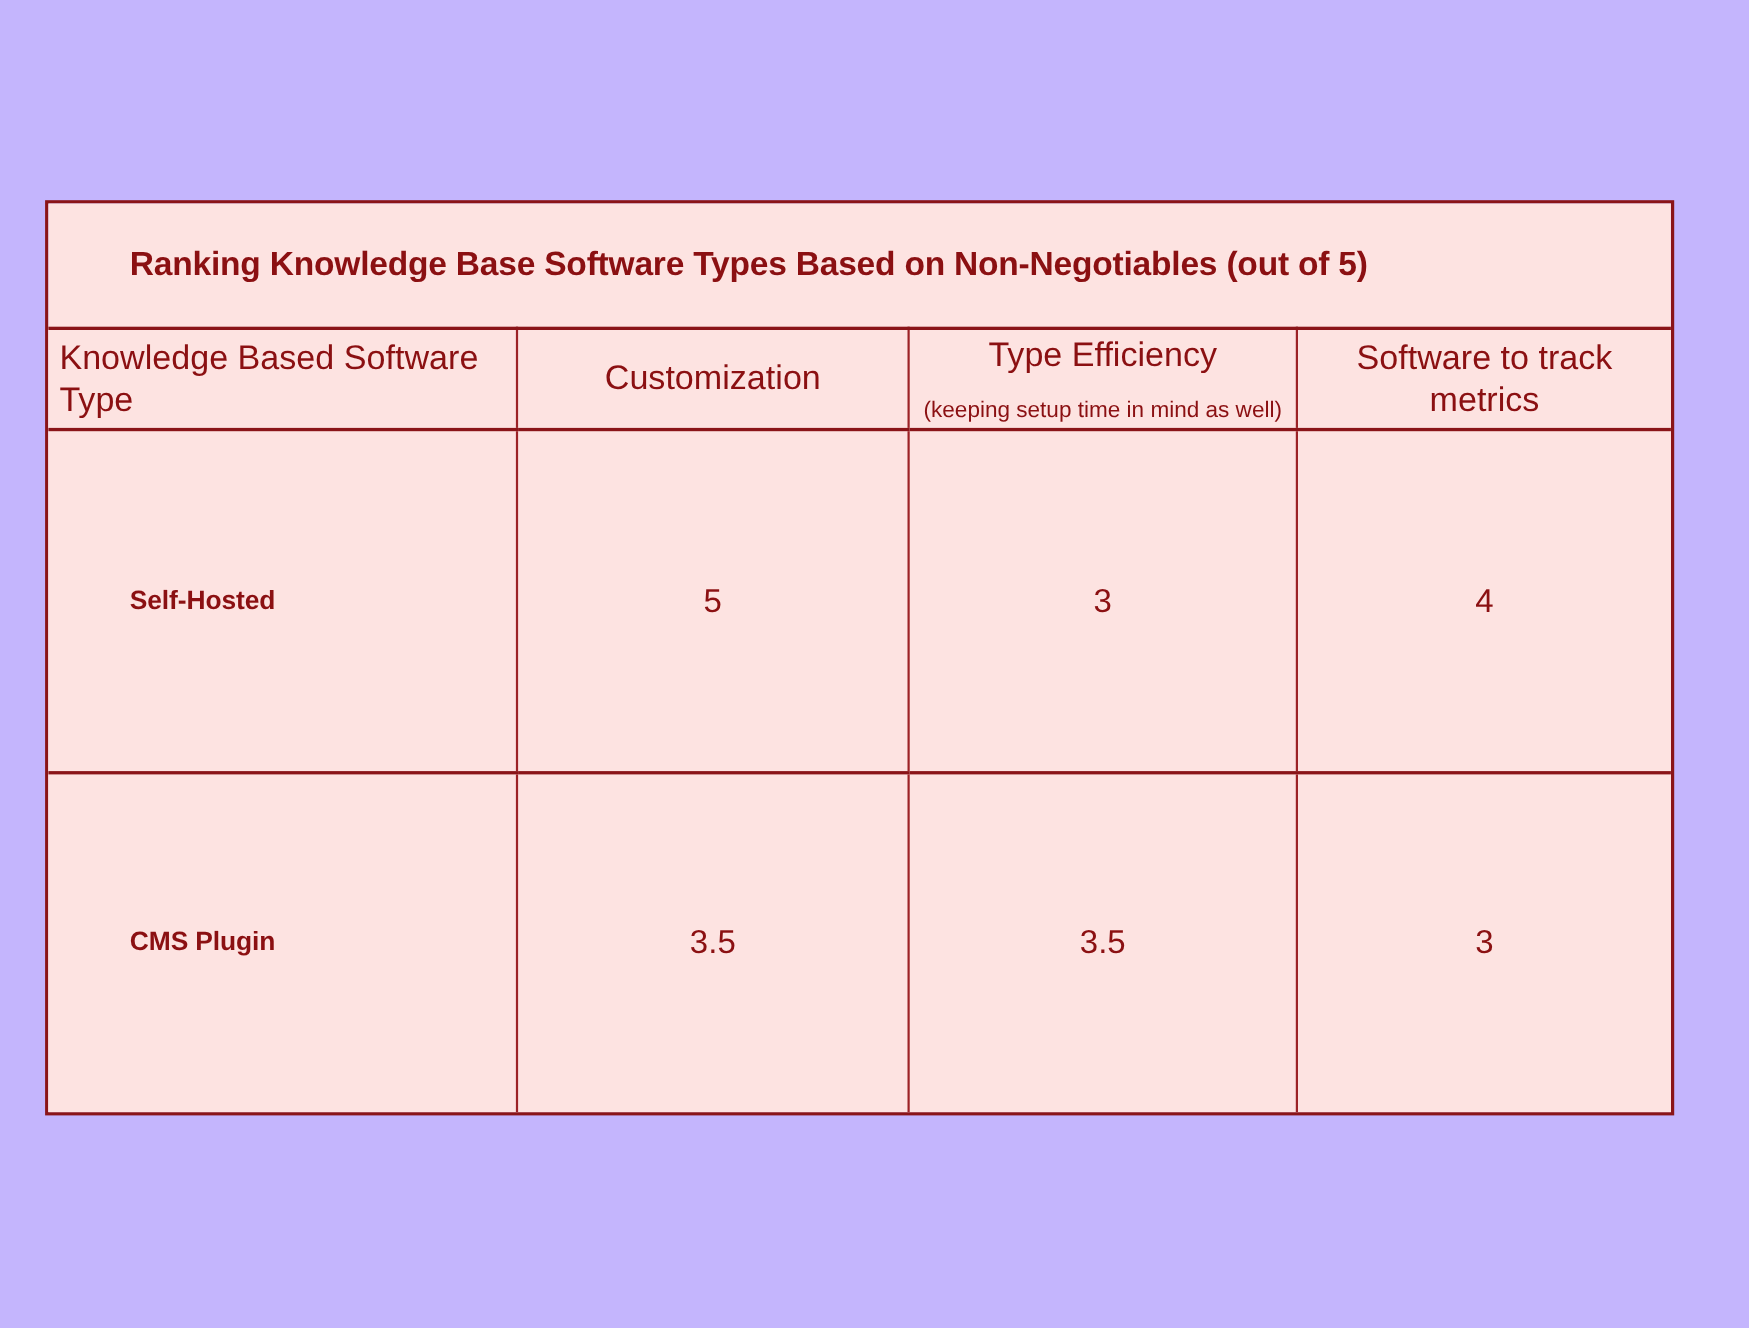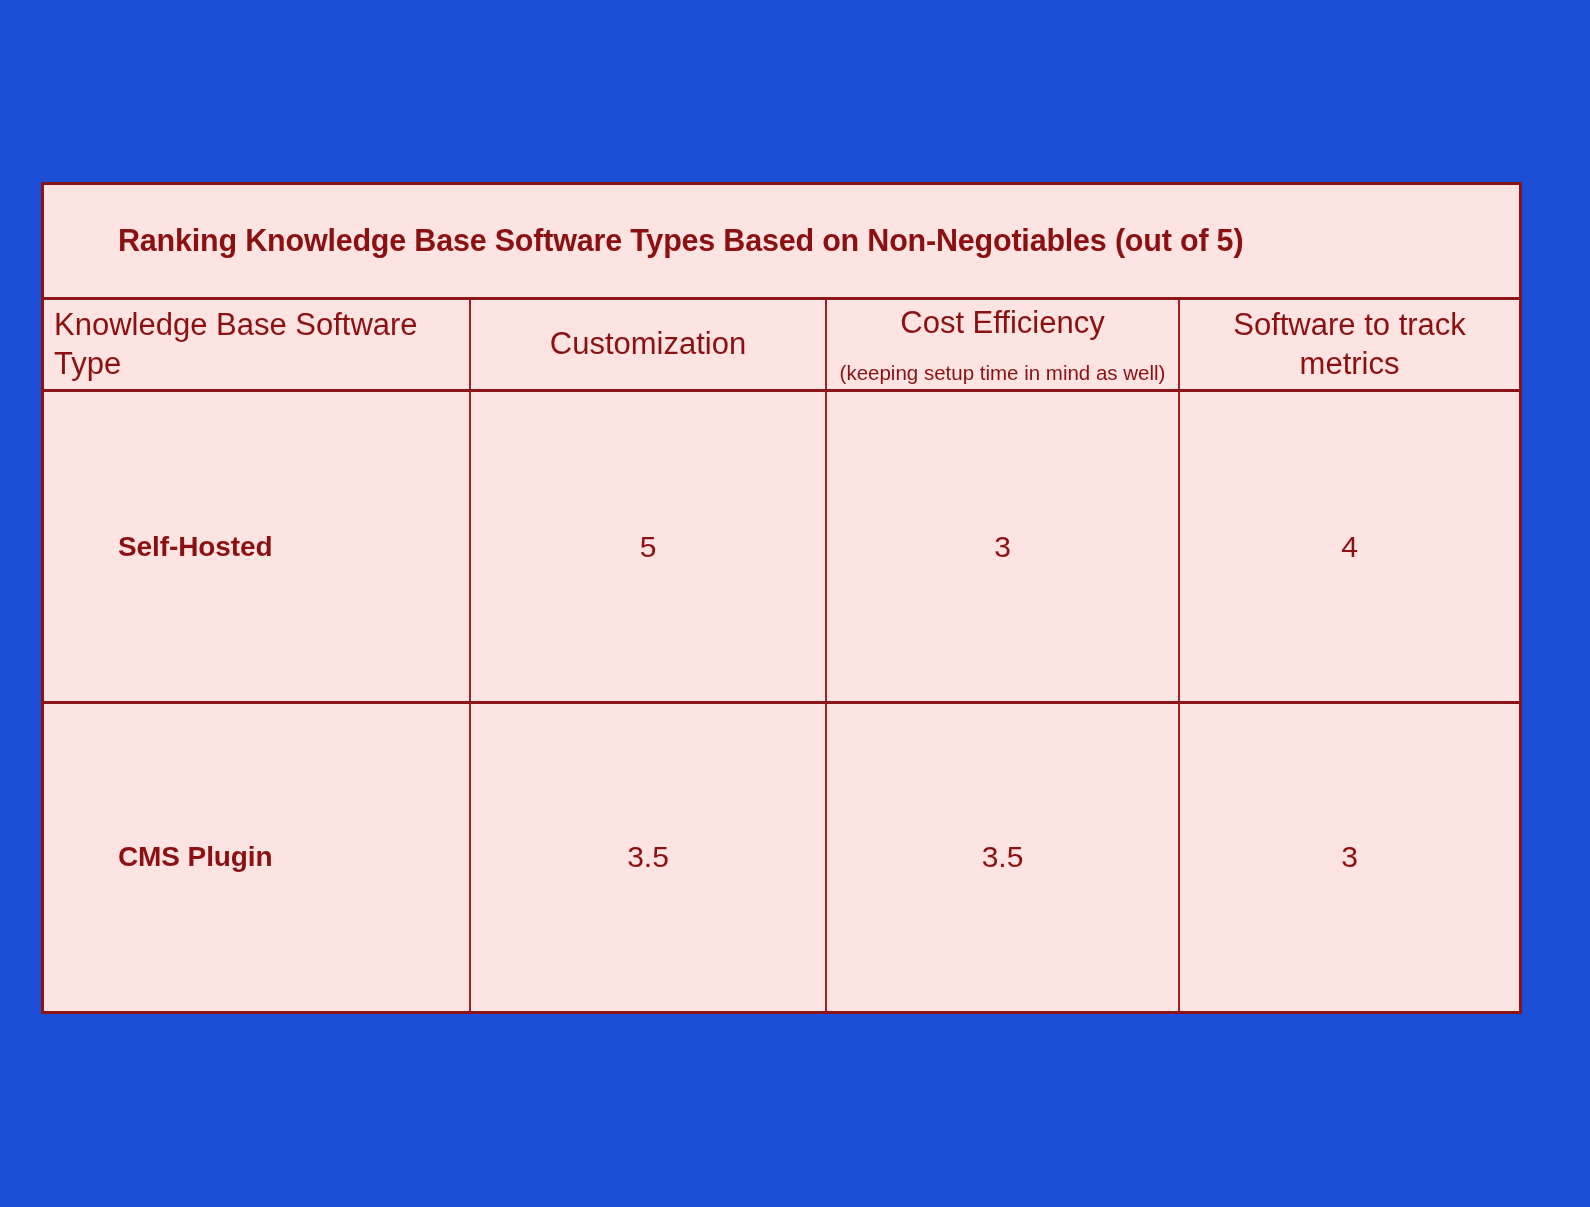--- a/index.html
+++ b/index.html
@@ -13,21 +13,21 @@
     background: #fde3e1;
     font-family: "Liberation Sans", sans-serif;
     -webkit-font-smoothing: antialiased;
     overflow: hidden;
   }
 
   .page {
     position: relative;
     width: 1590px;
     height: 1207px;
-    background: #1d4ed8;
+    background: #c4b5fd;
   }
 
   
   .table-wrap {
     position: absolute;
     left: 41px;
     top: 182px;
     width: 1481px;
     height: 832px;
     box-sizing: border-box;
@@ -108,21 +108,21 @@
   tbody td:last-child { border-right: none; }
 
   td.cell-type {
     text-align: left;
     padding-left: 74px;
   }
   td.cell-score { text-align: center; }
 
   .row-label {
     color: #8b1012;
-    font-size: 28px;
+    font-size: 24px;
     font-weight: 700;
     letter-spacing: -0.1px;
   }
   .score-value {
     color: #8b1012;
     font-size: 30px;
     font-weight: 400;
   }
 
   
@@ -147,27 +147,27 @@
 
       <thead>
         <tr class="title-row">
           <td colspan="4">
             <span class="title-text">Ranking Knowledge Base Software Types Based on Non-Negotiables (out of 5)</span>
           </td>
         </tr>
 
         <tr class="head-row">
           <th class="col-type">
-            <span class="head-main">Knowledge Base Software Type</span>
+            <span class="head-main">Knowledge Based Software Type</span>
           </th>
           <th class="col-metric">
             <span class="head-main">Customization</span>
           </th>
           <th class="col-metric">
-            <span class="head-main">Cost Efficiency</span>
+            <span class="head-main">Type Efficiency</span>
             <span class="head-sub">(keeping setup time in mind as well)</span>
           </th>
           <th class="col-metric">
             <span class="head-main">Software to track metrics</span>
           </th>
         </tr>
       </thead>
 
       <tbody>
         <tr>

